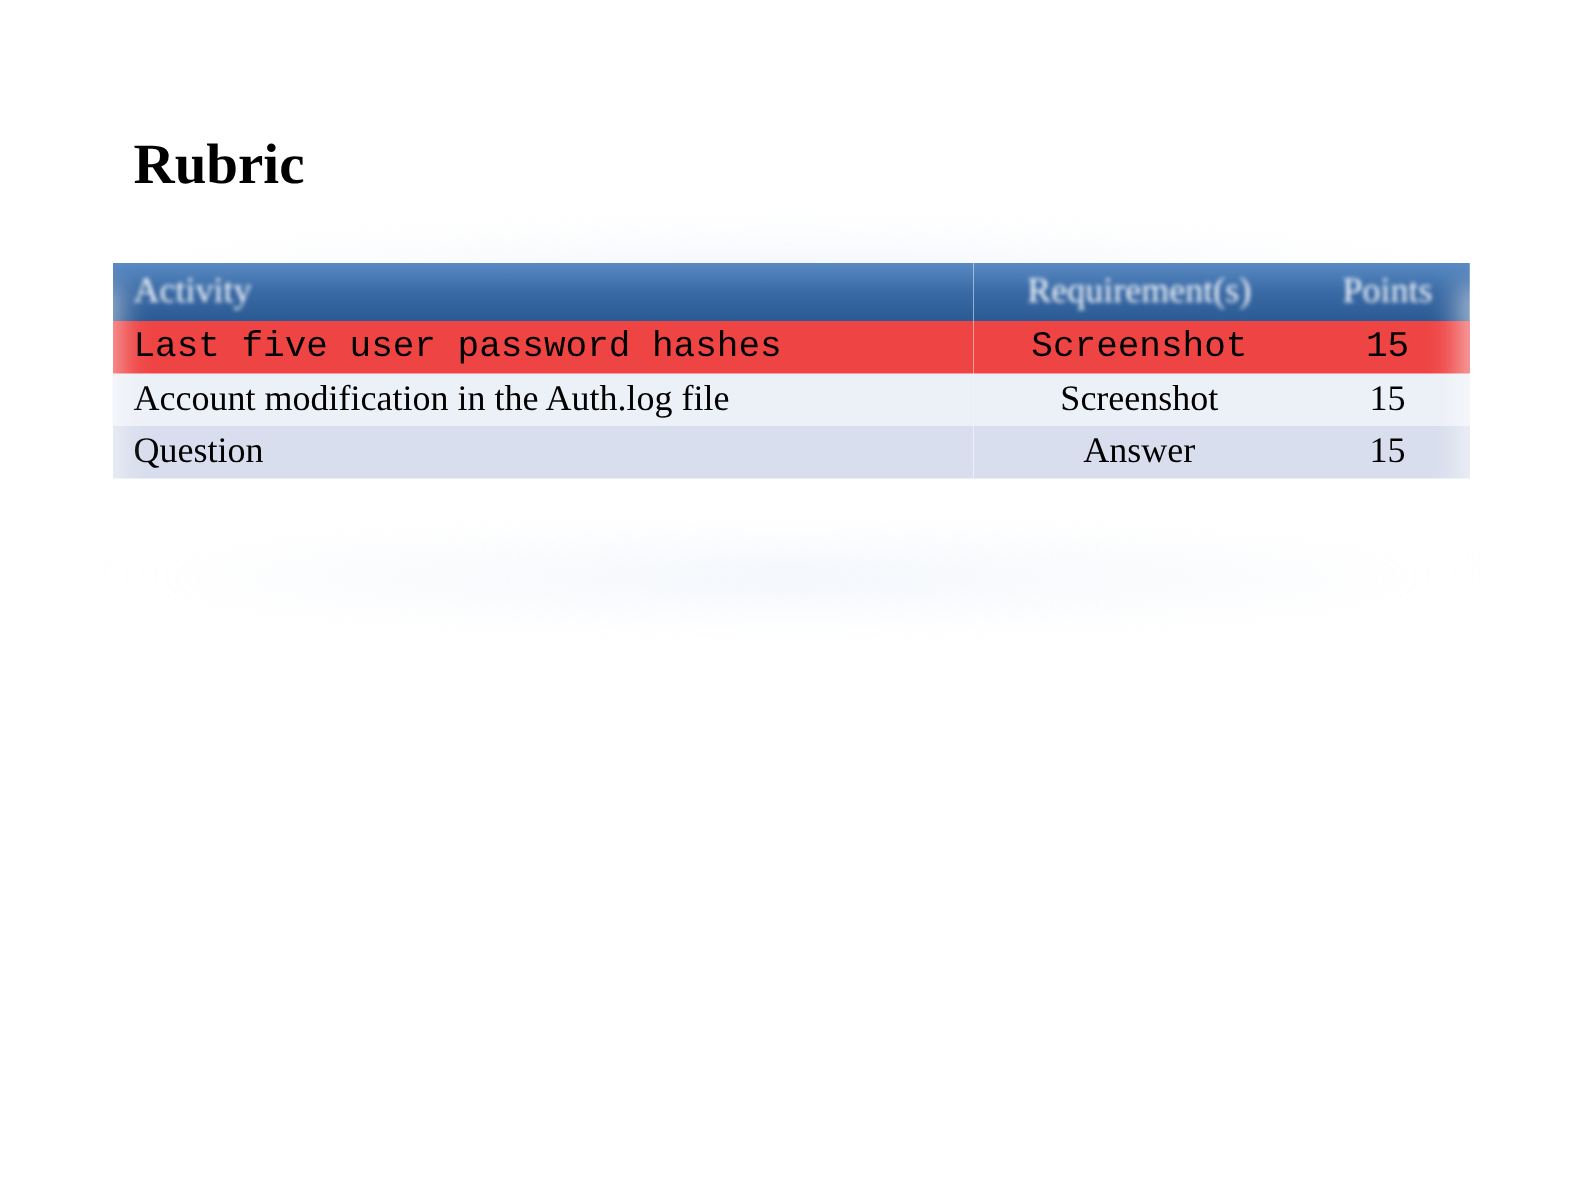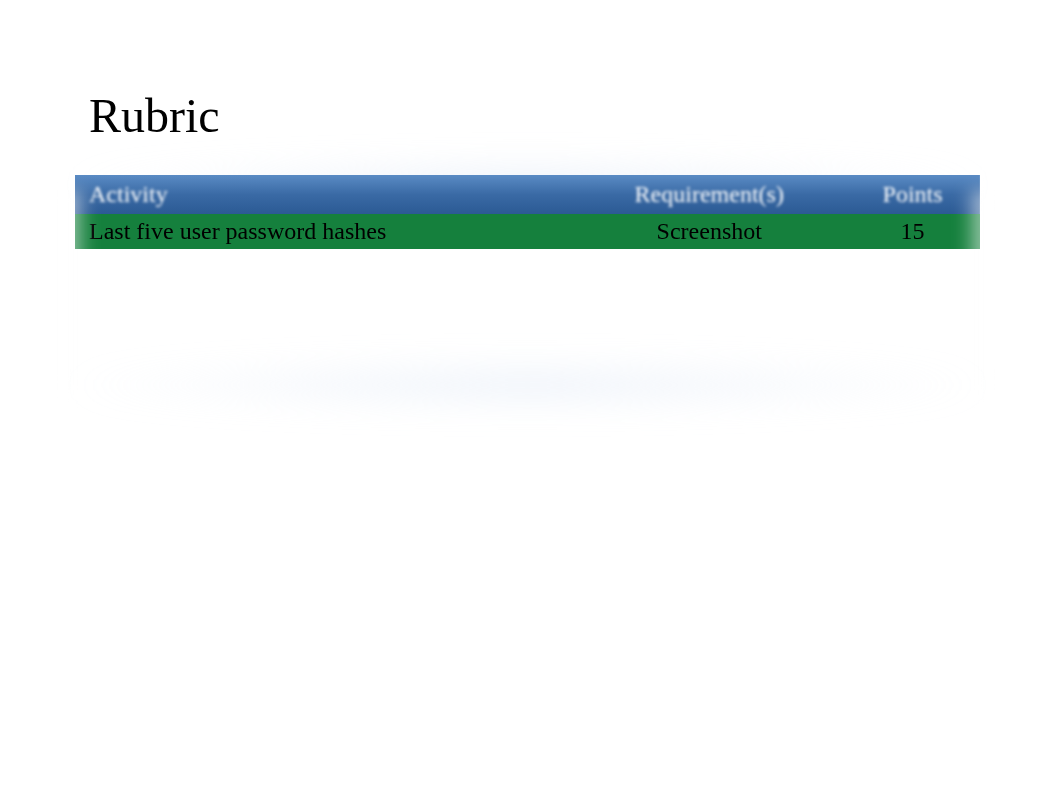--- a/index.html
+++ b/index.html
@@ -11,22 +11,22 @@
       width: 1062px;
       height: 797px;
       background: #ffffff;
       font-family: Georgia, 'Times New Roman', serif;
       position: relative;
     }
     .page-title {
       position: absolute;
       top: 88px;
       left: 89px;
-      font-size: 48px;
-      font-weight: normal;
+      font-size: 38px;
+      font-weight: bold;
       color: #000000;
     }
     .table-wrapper {
       position: absolute;
       top: 175px;
       left: 75px;
       width: 905px;
       filter: blur(0px);
     }
     .blur-overlay-top {
@@ -64,22 +64,23 @@
       font-weight: normal;
       filter: blur(1.5px);
     }
     thead th:nth-child(2) {
       text-align: center;
     }
     thead th:nth-child(3) {
       text-align: center;
     }
     tbody tr:nth-child(1) {
-      background: #15803d;
+      background: #ef4444;
       filter: blur(0.5px);
+      font-family: Liberation Mono, monospace;
     }
     tbody tr:nth-child(2) {
       background: #ecf0f7;
     }
     tbody tr:nth-child(3) {
       background: #d8deed;
       filter: blur(0.5px);
     }
     tbody tr:nth-child(4) {
       background: #ecf0f7;
@@ -133,19 +134,29 @@
         <th>Requirement(s)</th>
         <th>Points</th>
       </tr>
     </thead>
     <tbody>
       <tr>
         <td>Last five user password hashes</td>
         <td>Screenshot</td>
         <td>15</td>
       </tr>
+      <tr>
+        <td>Account modification in the Auth.log file</td>
+        <td>Screenshot</td>
+        <td>15</td>
+      </tr>
+      <tr>
+        <td>Question</td>
+        <td>Answer</td>
+        <td>15</td>
+      </tr>
     </tbody>
   </table>
 </div>
 
 <div class="blur-overlay-bottom"></div>
 <div class="edge-blur edge-left"></div>
 <div class="edge-blur edge-right"></div>
 
 </body></html>

